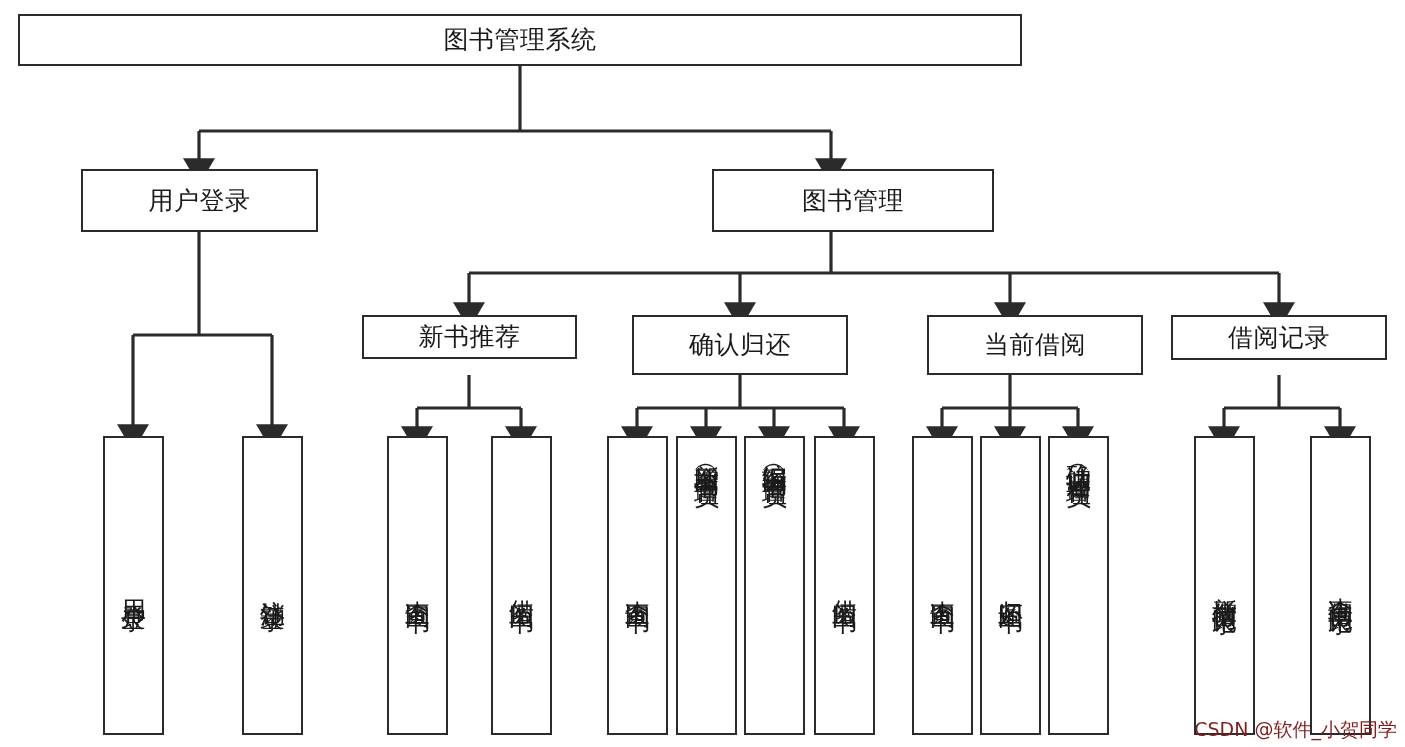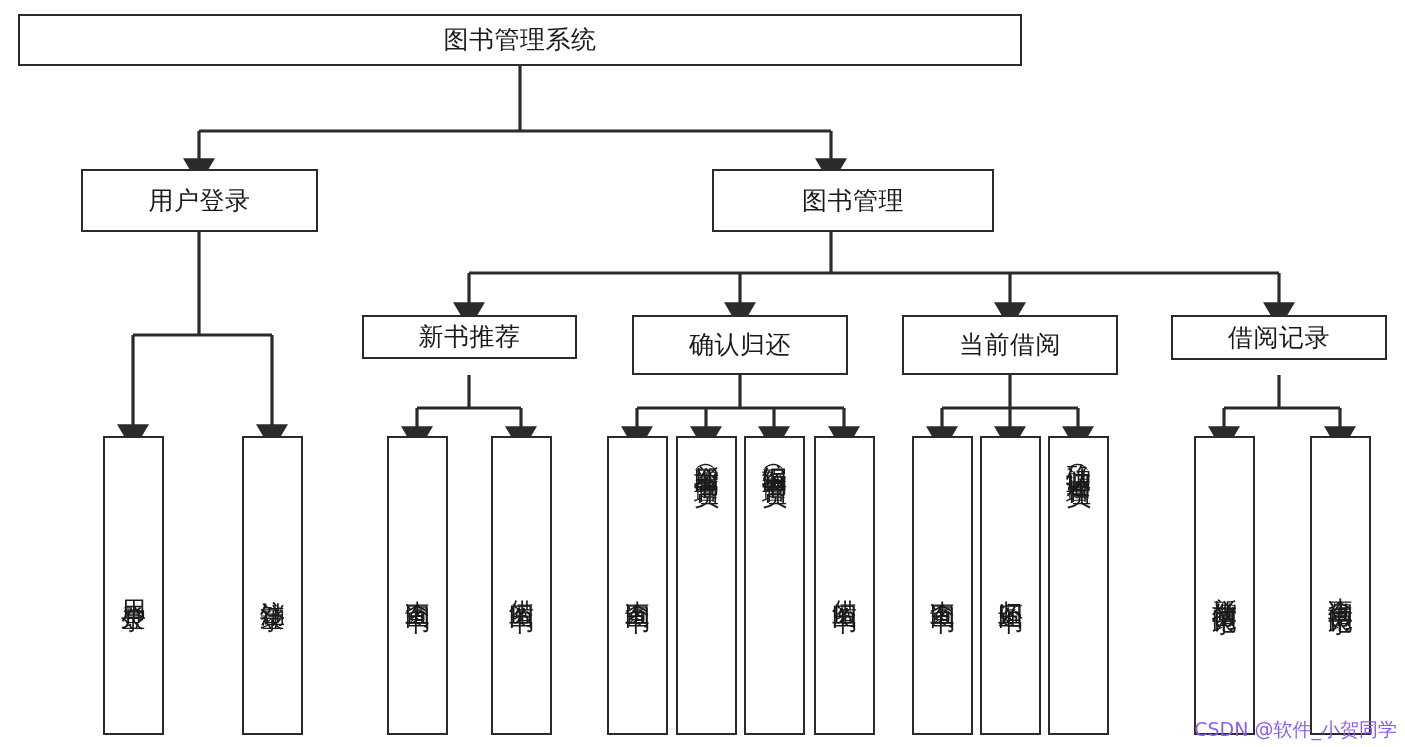--- a/index.html
+++ b/index.html
@@ -63,21 +63,21 @@
   }
   .node.vert.mid {
     align-items: center;
     padding-top: 0;
   }
   #watermark {
     position: absolute;
     right: 8px;
     bottom: 4px;
     font-size: 19px;
-    color: #8b5cf6;
+    color: #7f1d1d;
     z-index: 5;
     white-space: nowrap;
   }
 </style>
 </head>
 <body>
 
 <div id="canvas">
 
   <svg id="edges" viewBox="0 0 1405 747">
@@ -140,21 +140,21 @@
   <div class="node horiz" style="left:712px; top:169px; width:282px; height:63px;">
     <span class="lbl">图书管理</span>
   </div>
 
   <div class="node horiz" style="left:362px; top:315px; width:215px; height:44px;">
     <span class="lbl">新书推荐</span>
   </div>
   <div class="node horiz" style="left:632px; top:315px; width:216px; height:60px;">
     <span class="lbl">确认归还</span>
   </div>
-  <div class="node horiz" style="left:902px; top:315px; width:216px; height:60px;">
+  <div class="node horiz" style="left:927px; top:315px; width:216px; height:60px;">
     <span class="lbl">当前借阅</span>
   </div>
   <div class="node horiz" style="left:1171px; top:315px; width:216px; height:45px;">
     <span class="lbl">借阅记录</span>
   </div>
 
   <div class="node vert mid" style="left:103px; top:436px; width:61px; height:299px;">
     <span class="lbl">用户登录</span>
   </div>
   <div class="node vert mid" style="left:242px; top:436px; width:61px; height:299px;">

